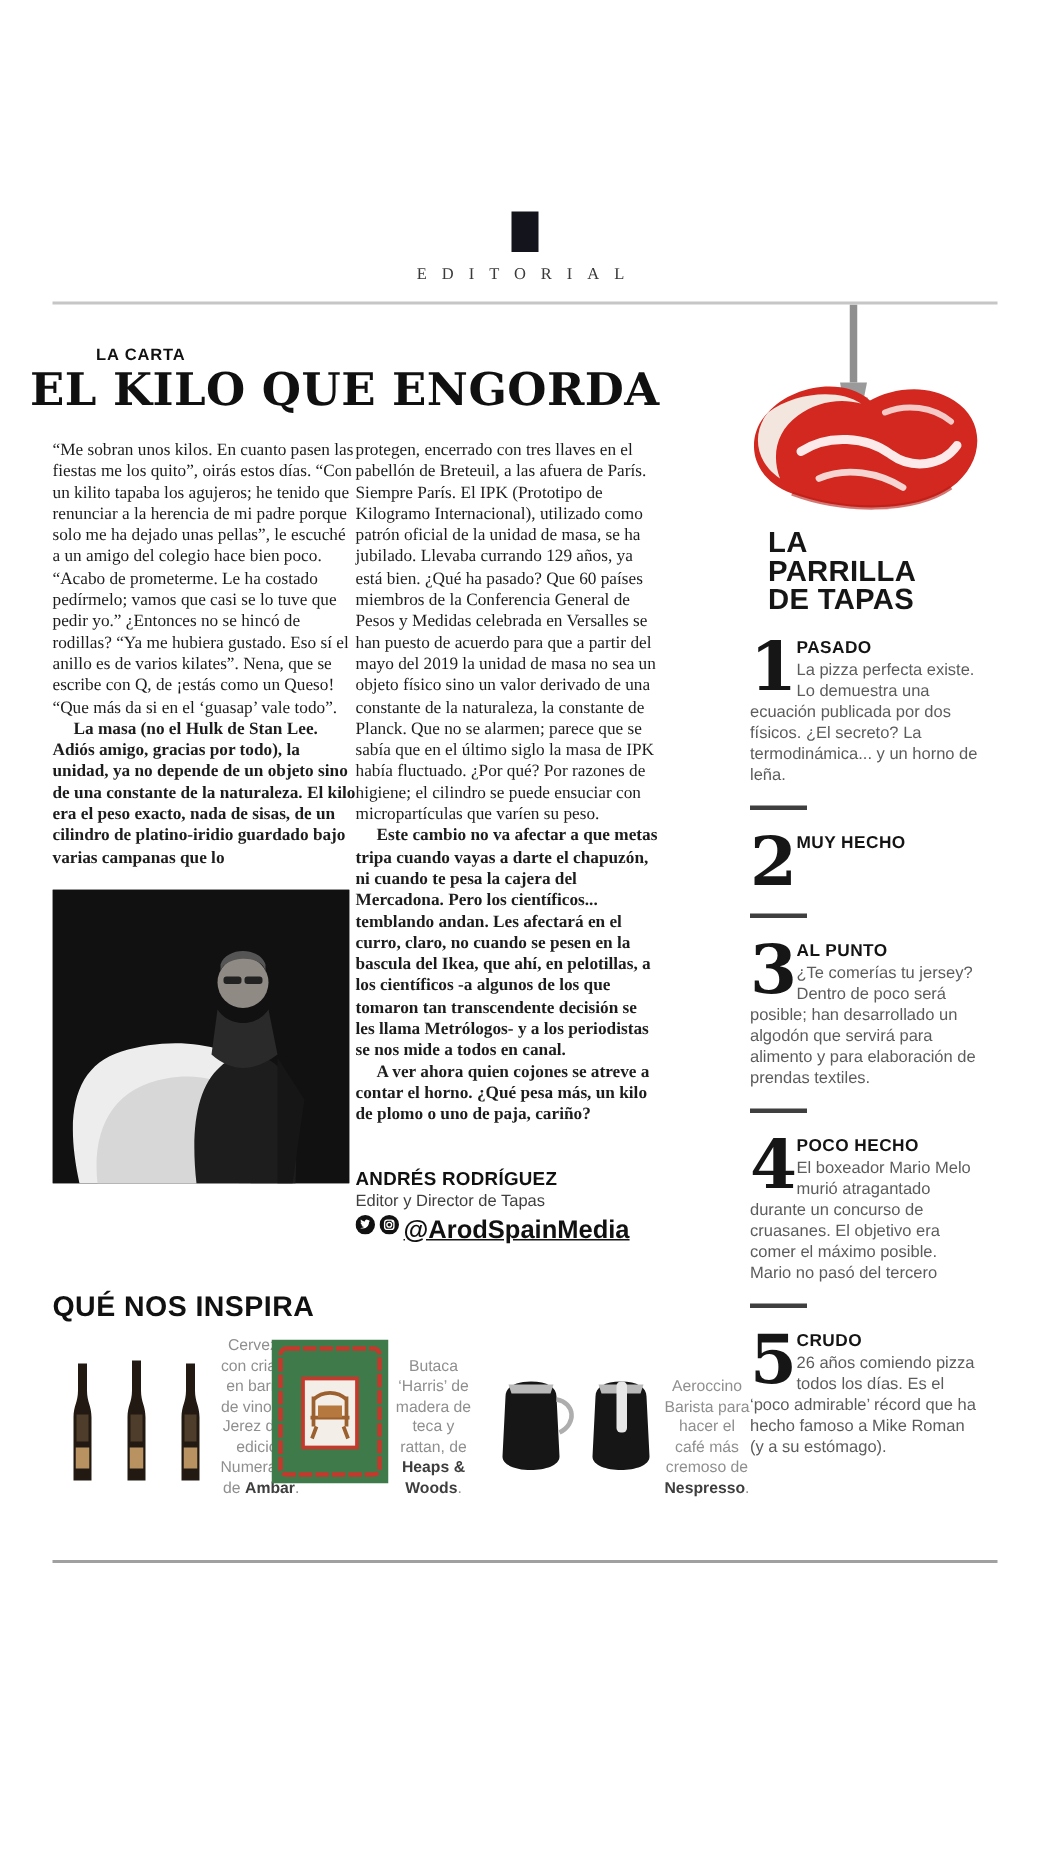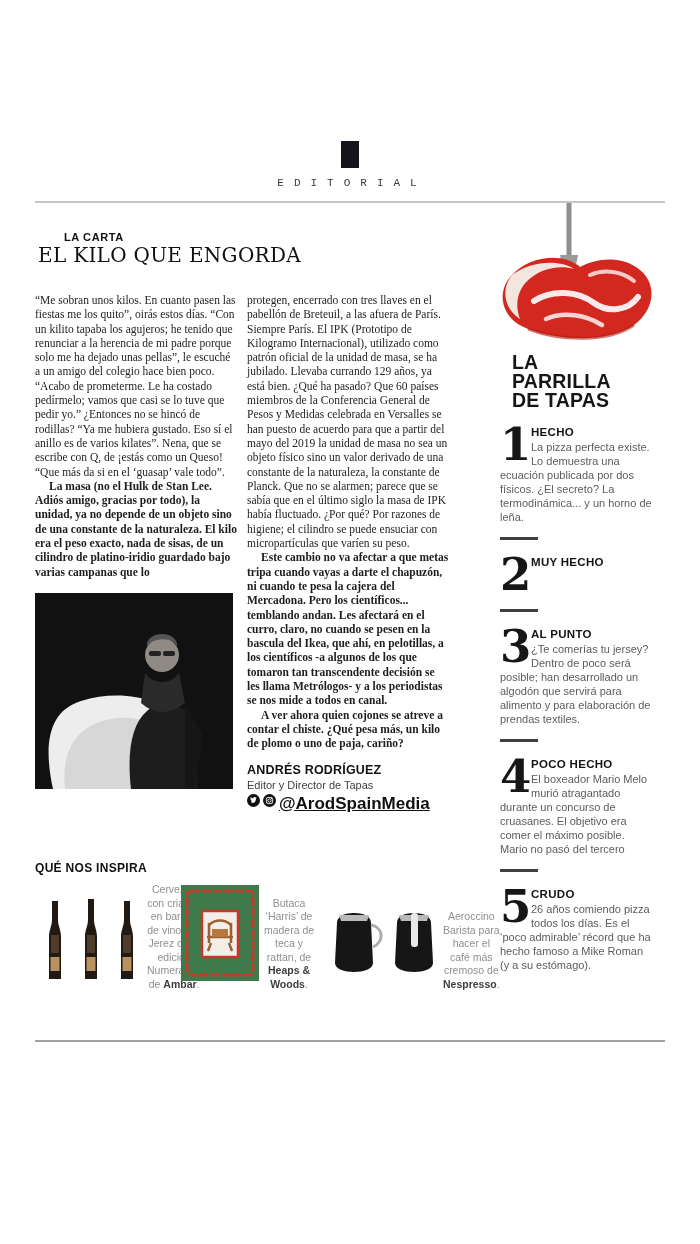--- a/index.html
+++ b/index.html
@@ -2,38 +2,38 @@
 <html><head>
 <meta charset="utf-8">
 <style>
   html,body{margin:0;padding:0;background:#fff;}
   .page{position:relative;width:700px;height:1244px;background:#ffffff;overflow:hidden;
         font-family:"Liberation Sans",sans-serif;}
 
   
   .masthead{position:absolute;top:141px;left:0;right:0;text-align:center;}
   .mast-block{width:18px;height:27px;background:#14141c;margin:0 auto 9px;}
-  .mast-word{font-family:Liberation Mono, monospace;font-size:11px;color:#3a3a3a;
+  .mast-word{font-family:Liberation Serif, serif;font-size:11px;color:#3a3a3a;
              letter-spacing:10px;padding-left:4px;}
   .rule-top{position:absolute;top:201px;left:35px;right:35px;height:2px;background:#c6c6c6;}
 
   
   .kicker{position:absolute;top:231px;left:36px;font-weight:bold;font-size:11px;
           letter-spacing:.6px;color:#111;padding-left:28px;}
-  .title{position:absolute;top:243px;left:38px;font-family:"DejaVu Serif",serif;
-         font-weight:400;font-size:20px;letter-spacing:.3px;color:#101010;}
-
-  
-  .article{position:absolute;top:293px;left:35px;width:414px;display:flex;gap:10px;}
+  .title{position:absolute;top:243px;left:20px;font-family:"DejaVu Serif",serif;
+         font-weight:700;font-size:30px;letter-spacing:.3px;color:#101010;}
+
+  
+  .article{position:absolute;top:293px;left:35px;width:414px;display:flex;gap:0;}
   .col{width:202px;}
   .article p{margin:0;font-family:"Liberation Serif",serif;font-size:11.5px;
              line-height:14.3px;color:#1d1d1d;}
   .article p.ind{text-indent:14px;font-weight:bold;}
   .photo{margin-top:14px;display:block;}
-  .byline{margin-top:12px;}
+  .byline{margin-top:28px;}
   .byline-name{font-weight:bold;font-size:12.5px;color:#111;letter-spacing:.2px;}
   .byline-role{font-size:11px;color:#3f3f3f;margin-top:2px;}
   .byline-social{margin-top:3px;display:flex;align-items:flex-start;gap:3px;
                  font-weight:bold;font-size:17px;color:#111;text-decoration:underline;}
   .soc-ic{display:inline-block;vertical-align:middle;}
 
   
   .sidebar{position:absolute;left:500px;top:203px;width:154px;}
   .fork-art{display:block;margin-left:-6px;}
   .g-head{margin:4px 12px 14px;font-weight:800;font-size:19.5px;line-height:19px;
@@ -41,21 +41,21 @@
   .g-head span{display:block;}
   .g-item::after{content:"";display:block;clear:both;}
   .g-num{float:left;width:31px;font-family:"DejaVu Serif",serif;font-weight:bold;
          font-size:45px;line-height:42px;color:#161616;}
   .g-label{font-weight:bold;font-size:11.5px;letter-spacing:.3px;color:#141414;padding-top:2px;}
   .g-text{font-size:11px;line-height:14px;color:#5c5c5c;margin-top:2px;}
   .g-div{width:38px;height:3px;background:#3f3f3f;margin:13px 0 14px;}
 
   
   .inspira{position:absolute;left:35px;top:861px;width:430px;}
-  .insp-head{margin:0 0 8px;font-weight:800;font-size:12px;letter-spacing:.3px;color:#111;}
+  .insp-head{margin:0 0 8px;font-weight:800;font-size:19px;letter-spacing:.3px;color:#111;}
   .insp-row{display:flex;justify-content:space-between;}
   .insp-item{width:138px;display:flex;align-items:flex-end;}
   .fig{height:96px;display:flex;align-items:flex-end;justify-content:center;margin-bottom:10px;}
   .caption{font-size:10.5px;line-height:13.5px;color:#8f8f8f;text-align:center;}
   .caption b{color:#3e3e3e;}
 
   
   .rule-bottom{position:absolute;top:1040px;left:35px;right:35px;height:2px;background:#a0a0a0;}
   .pagefoot{position:absolute;top:1060px;left:0;right:0;text-align:center;
             font-size:10.5px;color:#8a8a8a;letter-spacing:.3px;}
@@ -93,21 +93,21 @@
         <rect x="114" y="58" width="12" height="5" rx="2" fill="#222"></rect>
         <rect x="128" y="58" width="12" height="5" rx="2" fill="#222"></rect>
         <path d="M110 80 C 118 92, 136 92, 144 80 L 150 110 C 134 122, 120 122, 106 110 Z" fill="#2a2a2a"></path>
         <path d="M150 112 L 168 140 L 160 196 L 150 196 Z" fill="#161616"></path>
       </svg>
     </div>
 
     <div class="col">
       <p>protegen, encerrado con tres llaves en el pabellón de Breteuil, a las afuera de París. Siempre París. El IPK (Prototipo de Kilogramo Internacional), utilizado como patrón oficial de la unidad de masa, se ha jubilado. Llevaba currando 129 años, ya está bien. ¿Qué ha pasado? Que 60 países miembros de la Conferencia General de Pesos y Medidas celebrada en Versalles se han puesto de acuerdo para que a partir del mayo del 2019 la unidad de masa no sea un objeto físico sino un valor derivado de una constante de la naturaleza, la constante de Planck. Que no se alarmen; parece que se sabía que en el último siglo la masa de IPK había fluctuado. ¿Por qué? Por razones de higiene; el cilindro se puede ensuciar con micropartículas que varíen su peso.</p>
       <p class="ind">Este cambio no va afectar a que metas tripa cuando vayas a darte el chapuzón, ni cuando te pesa la cajera del Mercadona. Pero los científicos... temblando andan. Les afectará en el curro, claro, no cuando se pesen en la bascula del Ikea, que ahí, en pelotillas, a los científicos -a algunos de los que tomaron tan transcendente decisión se les llama Metrólogos- y a los periodistas se nos mide a todos en canal.</p>
-      <p class="ind">A ver ahora quien cojones se atreve a contar el chiste. ¿Qué pesa más, un kilo de plomo o uno de paja, cariño?</p>
+      <p class="ind">A ver ahora quien cojones se atreve a contar el horno. ¿Qué pesa más, un kilo de plomo o uno de paja, cariño?</p>
 
       <div class="byline">
         <div class="byline-name">ANDRÉS RODRÍGUEZ</div>
         <div class="byline-role">Editor y Director de Tapas</div>
         <div class="byline-social">
           <svg class="soc-ic" width="13" height="13" viewBox="0 0 13 13">
             <circle cx="6.5" cy="6.5" r="6.5" fill="#111"></circle>
             <path d="M3 8.6 C4.5 9.4 7 9.2 8.2 7.4 C9 6.2 9 5 9 4.6 L9.8 3.8 L8.9 4 L9.4 3.2 L8.5 3.5 C7.6 2.6 6.3 3.2 6.3 4.3 C5 4.3 4.2 3.6 3.6 3 C3.2 4 3.6 4.7 4.2 5.2 L3.4 5 C3.4 5.9 4 6.5 4.8 6.8 L4 6.9 C4.4 7.7 5 7.9 5.7 8 C5 8.5 4 8.7 3 8.6 Z" fill="#fff"></path>
           </svg>
           <svg class="soc-ic" width="13" height="13" viewBox="0 0 13 13">
@@ -141,21 +141,21 @@
     </svg>
 
     <h2 class="g-head">
       <span>LA</span>
       <span>PARRILLA</span>
       <span>DE TAPAS</span>
     </h2>
 
     <div class="g-item">
       <div class="g-num">1</div>
-      <div class="g-label">HECHO</div>
+      <div class="g-label">PASADO</div>
       <div class="g-text">La pizza perfecta existe. Lo demuestra una ecuación publicada por dos físicos. ¿El secreto? La termodinámica... y un horno de leña.</div>
     </div>
     <div class="g-div"></div>
 
     <div class="g-item">
       <div class="g-num">2</div>
       <div class="g-label">MUY HECHO</div>
     </div>
     <div class="g-div"></div>
 

